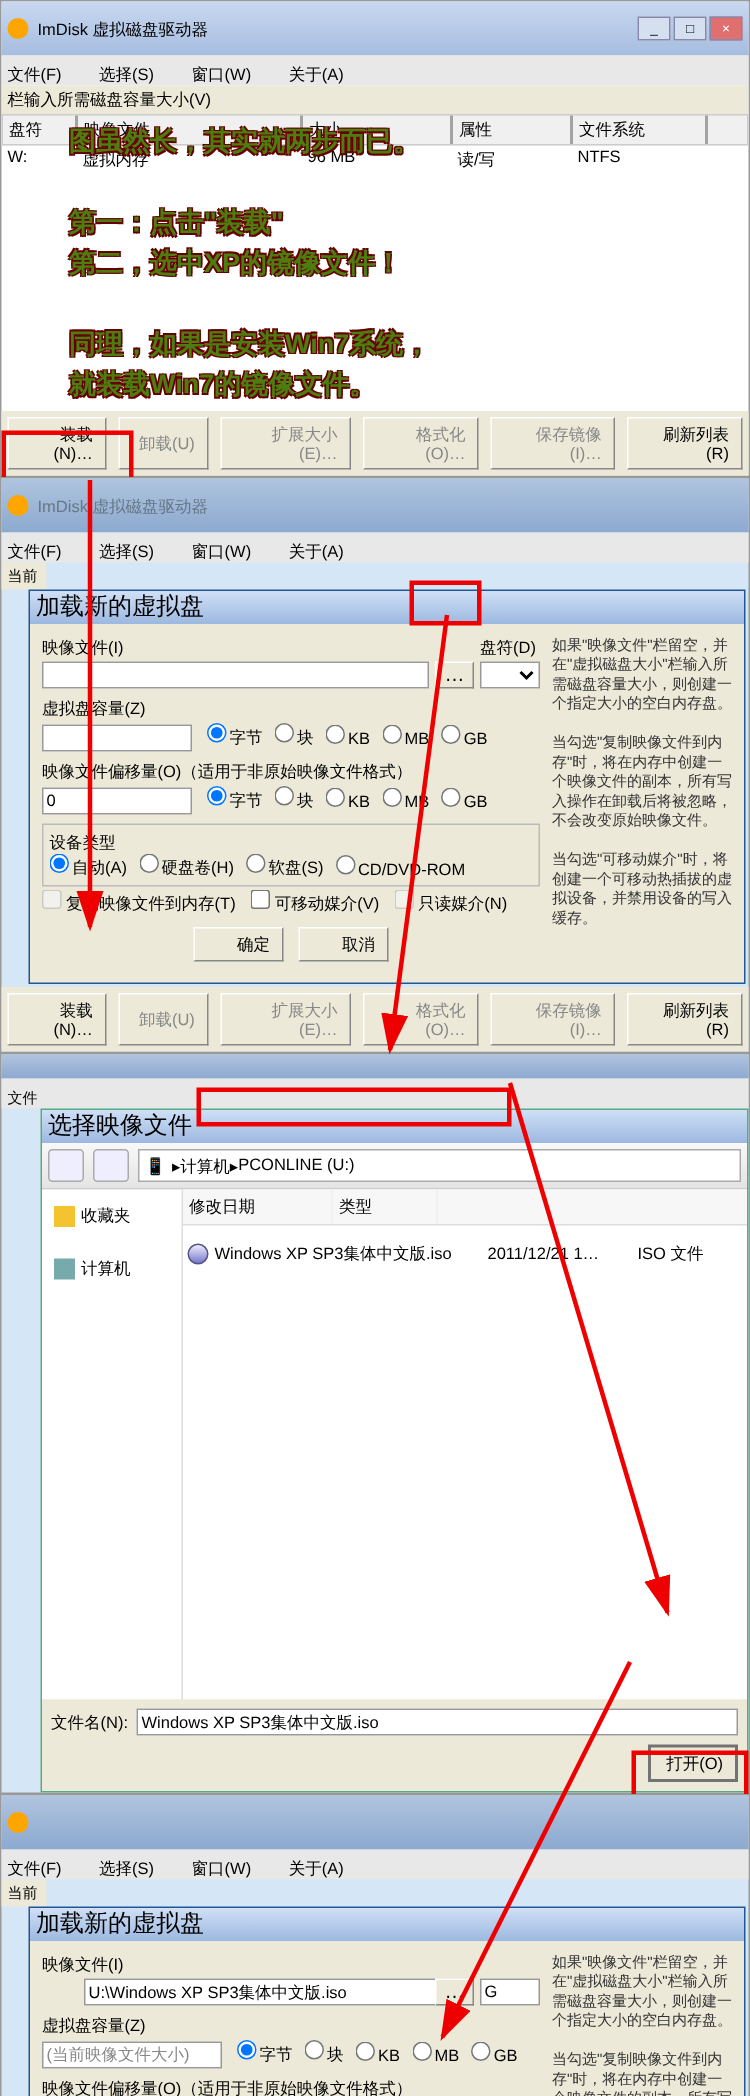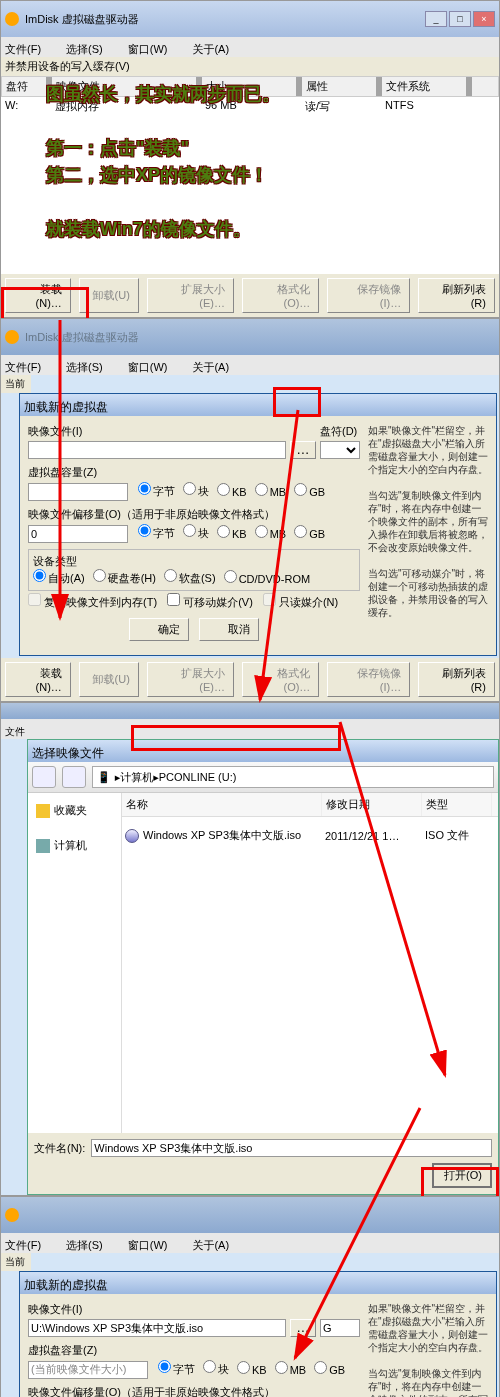--- a/index.html
+++ b/index.html
@@ -7,31 +7,31 @@
 .section{border:1px solid #999;position:relative}
 .titlebar{height:36px;background:linear-gradient(#c8d8ef,#a6bde0);display:flex;align-items:center;padding:0 4px;color:#000}
 .titlebar-dark{background:linear-gradient(#b0c4de,#8ca9d0)}
 .titlebar .icon{width:14px;height:14px;border-radius:50%;background:orange;margin-right:6px}
 .titlebar .spacer{flex:1}
 .winbtn{width:22px;height:16px;background:#d4e0f0;border:1px solid #88a;margin-left:2px;text-align:center;line-height:14px;font-size:9px}
 .winbtn.close{background:#e07070;color:#fff}
 .menubar{height:20px;background:#e8e8e8;display:flex;align-items:flex-end;padding:0 4px;font-size:11px;gap:25px}
 .subbar{background:#ece9d8;padding:2px 4px;font-size:11px}
 .tblhead{display:flex;background:#f0f0f0;border:1px solid #ccc;font-size:11px}
-.tblhead .col{padding:2px 4px;border-right:6px solid #a3a3a3}
+.tblhead .col{padding:2px 4px;border-right:2px solid #a3a3a3}
 .tblrow{display:flex;font-size:11px;padding:2px 0}
 .tblrow .col{padding:0 4px}
 .w1{width:50px}.w2{width:150px}.w3{width:100px}.w4{width:80px}.w5{width:90px}
 .instructions{position:absolute;top:80px;left:45px;right:24px;color:#4d7c0f;font-weight:bold;font-size:18px;line-height:1.5;text-shadow:1px 1px 0 #600,-1px -1px 0 #600,1px -1px 0 #600,-1px 1px 0 #600}
 .btnrow{display:flex;gap:8px;padding:4px;background:#ece9d8}
 .btn{background:#ece9d8;border:1px solid #888;border-top-color:#fff;border-left-color:#fff;padding:3px 8px;font-size:11px;min-width:60px;text-align:right}
 .btn:disabled,.btn.disabled{color:#888}
 .redbox{border:3px solid #e00;position:absolute}
 .dialog{border:1px solid #1e5799;background:#ece9d8}
-.dlgtitle{height:22px;background:linear-gradient(#d0e0f6,#9cb8e0);display:flex;align-items:flex-end;padding:0 4px;color:#000;font-size:12px}
+.dlgtitle{height:22px;background:linear-gradient(#d0e0f6,#9cb8e0);display:flex;align-items:flex-start;padding:0 4px;color:#000;font-size:16px}
 .dlgbody{padding:8px;display:flex;gap:8px}
 .dlgleft{flex:1}
 .dlgright{width:120px;font-size:10px;color:#333;line-height:1.3}
 .field{margin-bottom:6px}
 .field label{font-size:11px;display:block;margin-bottom:2px}
 .txtinput{border:1px solid #999;height:18px;background:#fff;padding:0 2px;font-size:11px}
 .browse{width:26px;height:18px;background:#ece9d8;border:1px solid #888;border-top-color:#fff;border-left-color:#fff;text-align:center;line-height:14px}
 .radios{display:flex;gap:8px;align-items:center;font-size:11px;flex-wrap:wrap}
 .radios input{margin-right:2px}
 .groupbox{border:1px solid #bbb;padding:4px;margin-top:4px}
@@ -67,39 +67,40 @@
     <span class="winbtn">_</span>
     <span class="winbtn">□</span>
     <span class="winbtn close">×</span>
   </div>
   <div class="menubar">
     <span>文件(F)</span>
     <span>选择(S)</span>
     <span>窗口(W)</span>
     <span>关于(A)</span>
   </div>
-  <div class="subbar">并禁用设备的写入缓存(V)</div>
+  <div class="subbar">栏输入所需磁盘容量大小(V)</div>
   <div class="tblhead">
     <div class="col w1">盘符</div>
     <div class="col w2">映像文件</div>
     <div class="col w3">大小</div>
     <div class="col w4">属性</div>
     <div class="col w5">文件系统</div>
   </div>
   <div class="tblrow">
     <div class="col w1">W:</div>
     <div class="col w2">虚拟内存</div>
     <div class="col w3">96 MB</div>
     <div class="col w4">读/写</div>
     <div class="col w5">NTFS</div>
   </div>
   <div class="instructions">
     <div>图虽然长，其实就两步而已。</div><br>
     <div>第一：点击"装载"</div>
     <div>第二，选中XP的镜像文件！</div><br>
+    <div>同理，如果是安装Win7系统，</div>
     <div>就装载Win7的镜像文件。</div>
   </div>
   <div class="btnrow" style="position:absolute;bottom:0;left:0;right:0">
     <button class="btn">装载(N)…</button>
     <button class="btn disabled">卸载(U)</button>
     <button class="btn disabled">扩展大小(E)…</button>
     <button class="btn disabled">格式化(O)…</button>
     <button class="btn disabled">保存镜像(I)…</button>
     <button class="btn">刷新列表(R)</button>
   </div>
@@ -226,21 +227,20 @@
               <span>收藏夹</span>
             </div>
         <br>
         <div class="sideitem">
               <span class="pcicon"></span>
               <span>计算机</span>
             </div>
       </div>
       <div class="exp-main">
         <div class="exp-colhead">
-          <div class="ecol ec1">名称</div>
           <div class="ecol ec2">修改日期</div>
           <div class="ecol ec3">类型</div>
         </div>
         <div style="height:8px"></div>
         <div class="filerow">
           <div class="ec1" style="display:flex;align-items:center;position:relative">
             <span class="isoicon"></span>
             <span>Windows XP SP3集体中文版.iso</span>
           </div>
           <div class="ec2">2011/12/21 1…</div>
@@ -278,21 +278,21 @@
   <div class="dialog">
     <div class="dlgtitle">
       <span class="icon"></span>
       <span>加载新的虚拟盘</span>
     </div>
     <div class="dlgbody">
       <div class="dlgleft">
         <div class="field" style="display:flex;align-items:flex-end;gap:4px">
           <div style="flex:1">
             <label>映像文件(I)</label>
-            <input class="txtinput" style="width: 100%;" value="U:\Windows XP SP3集体中文版.iso">
+            <input class="txtinput" style="width: 100%; margin-left: 28px;" value="U:\Windows XP SP3集体中文版.iso">
           </div>
           <button class="browse">…</button>
           <div style="width:40px">
             <label style="visibility:hidden">盘符(D)</label>
             <input class="txtinput" style="width: 100%;" value="G">
           </div>
         </div>
         <div class="field">
           <label>虚拟盘容量(Z)</label>
           <div class="radios">

